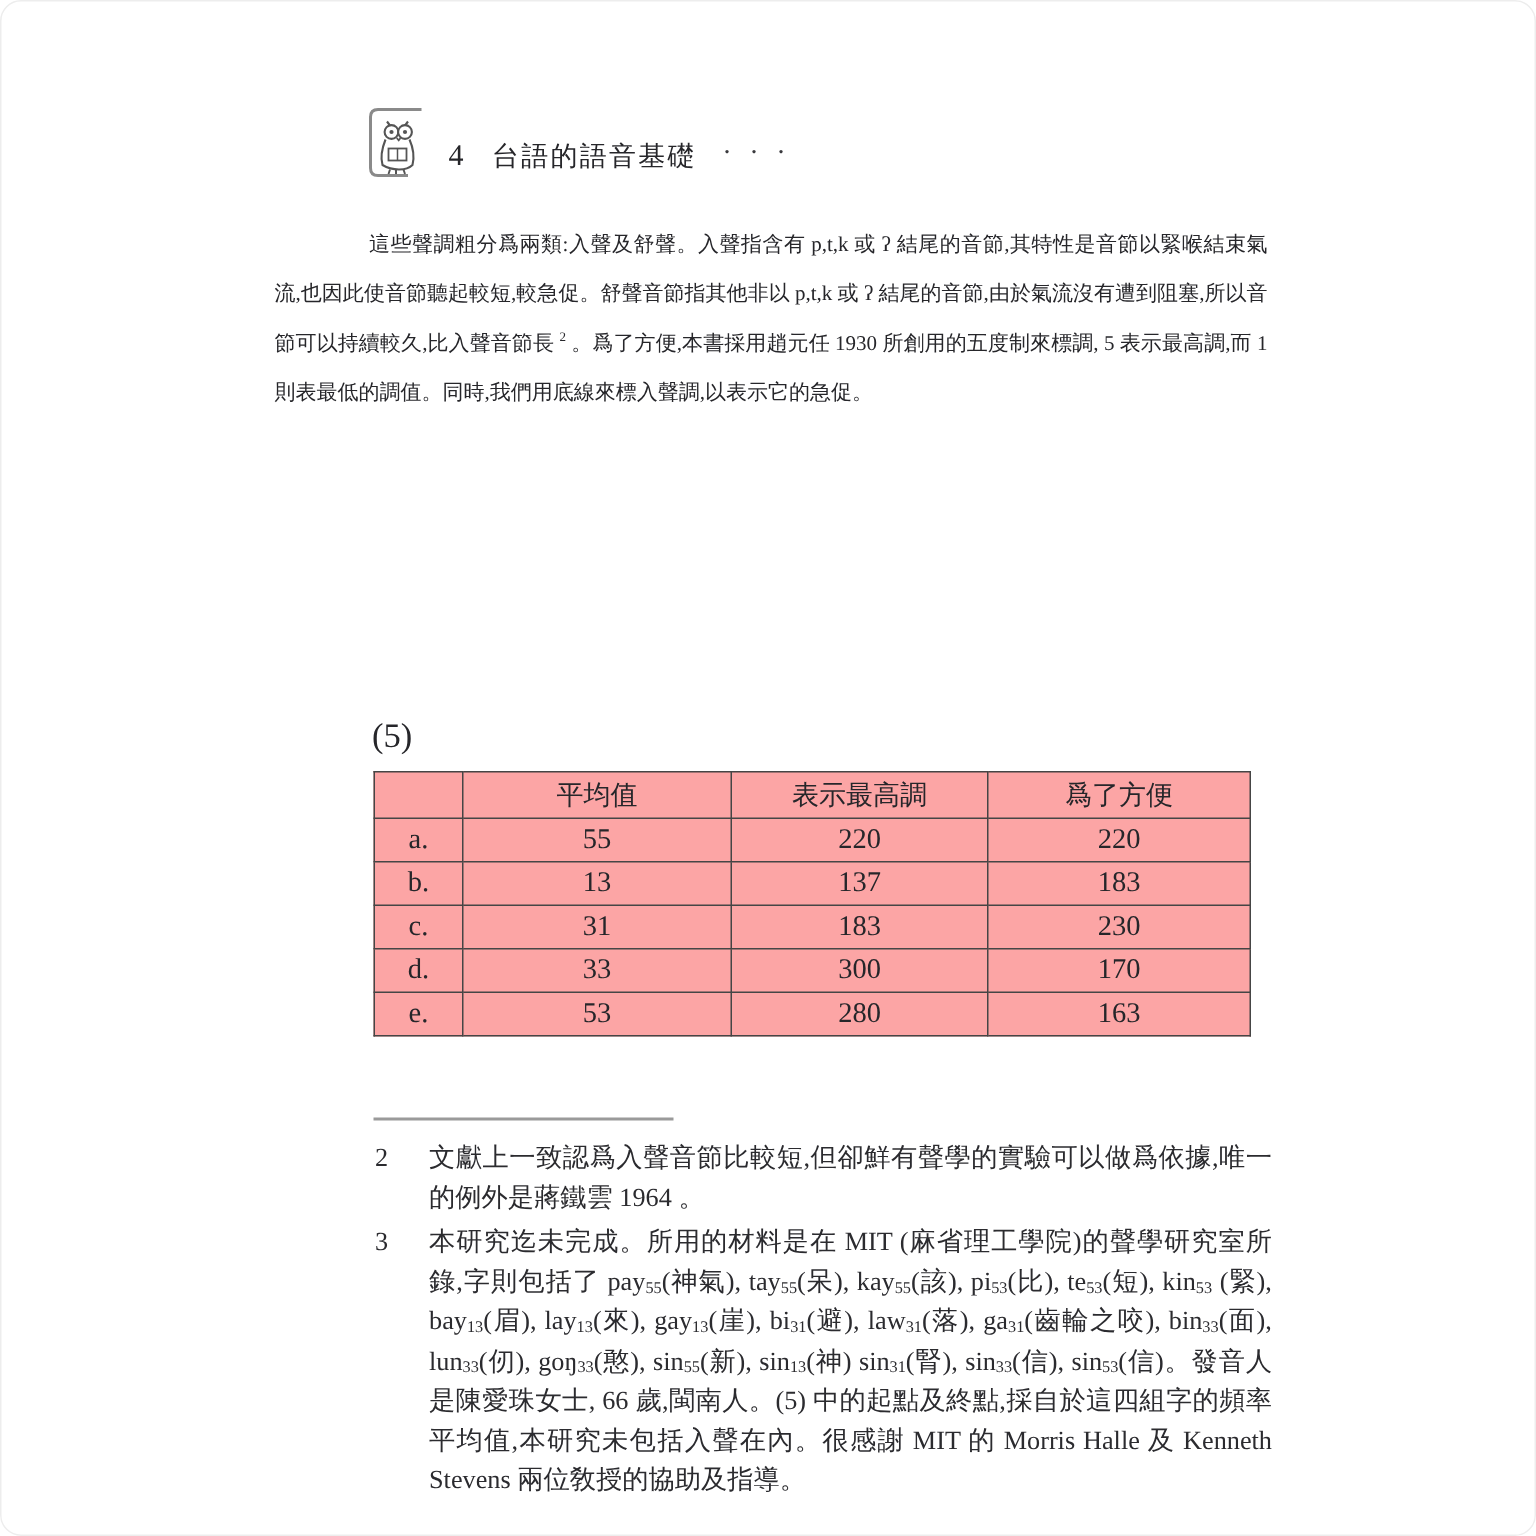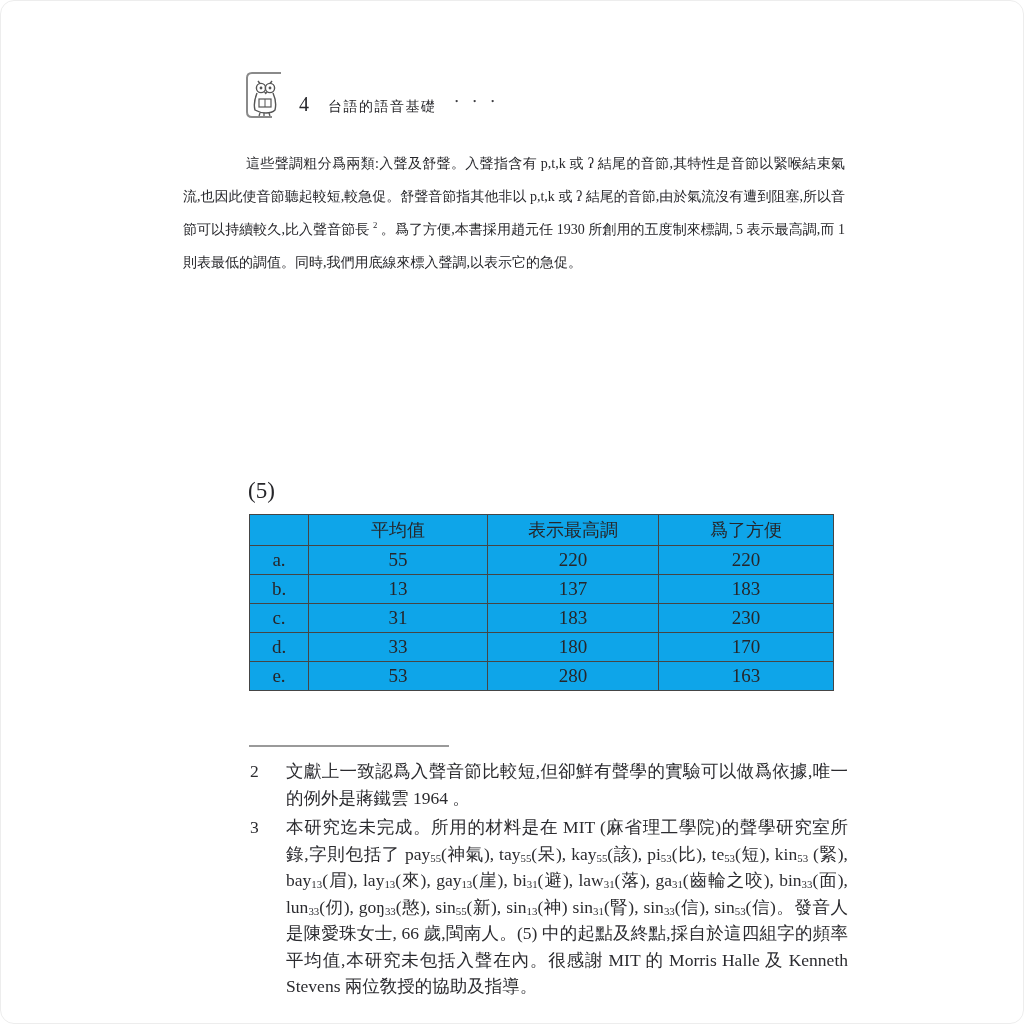--- a/index.html
+++ b/index.html
@@ -21,21 +21,21 @@
   
   .header {
     position:absolute; top:70px; left:244px;
     display:flex; align-items:flex-end;
   }
   .logo-box { width:40px; height:48px; }
   .page-num {
     font-size:20px; padding-bottom:3px; margin-left:14px;
   }
   .book-title {
-    font-size:14px; letter-spacing:1.5px; padding-bottom:3px; margin-left:19px;margin-top:19px;
+    font-size:18px; letter-spacing:1.5px; padding-bottom:3px; margin-left:19px;margin-top:19px;
   }
   .header-dots {
     font-size:14px; letter-spacing:4px; padding-bottom:8px; margin-left:13px; color:#3a3a3e;
   }
 
   
   .body-text {
     position:absolute; top:146px; left:182px; width:662px;
     font-size:14px; line-height:33px;
     text-align:justify;
@@ -45,21 +45,21 @@
   sub { font-size:0.62em; vertical-align:-0.18em; line-height:0; }
 
   
   .example-label {
     position:absolute; top:477px; left:247px;
     font-size:23px; font-weight:500;
   }
   table.tone-table {
     position:absolute; top:513px; left:248px;
     border-collapse:collapse;
-    background:#0ea5e9;
+    background:#fca5a5;
   }
   table.tone-table th, table.tone-table td {
     border:1px solid #454545;
     text-align:center; vertical-align:middle;
     font-weight:normal;
     font-size:19px;
     padding:0;
   }
   table.tone-table thead th { height:30px; font-size:18px; }
   table.tone-table tbody th, table.tone-table tbody td { height:28px; }
@@ -148,21 +148,21 @@
         </tr>
         <tr>
           <th class="col-label">c.</th>
           <td class="col-1">31</td>
           <td class="col-2">183</td>
           <td class="col-3">230</td>
         </tr>
         <tr>
           <th class="col-label">d.</th>
           <td class="col-1">33</td>
-          <td class="col-2">180</td>
+          <td class="col-2">300</td>
           <td class="col-3">170</td>
         </tr>
         <tr>
           <th class="col-label">e.</th>
           <td class="col-1">53</td>
           <td class="col-2">280</td>
           <td class="col-3">163</td>
         </tr>
       </tbody>
   </table>

